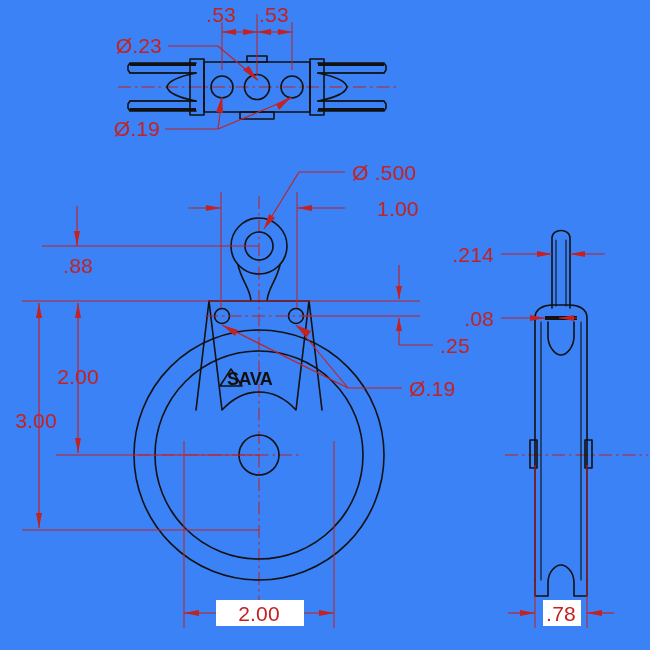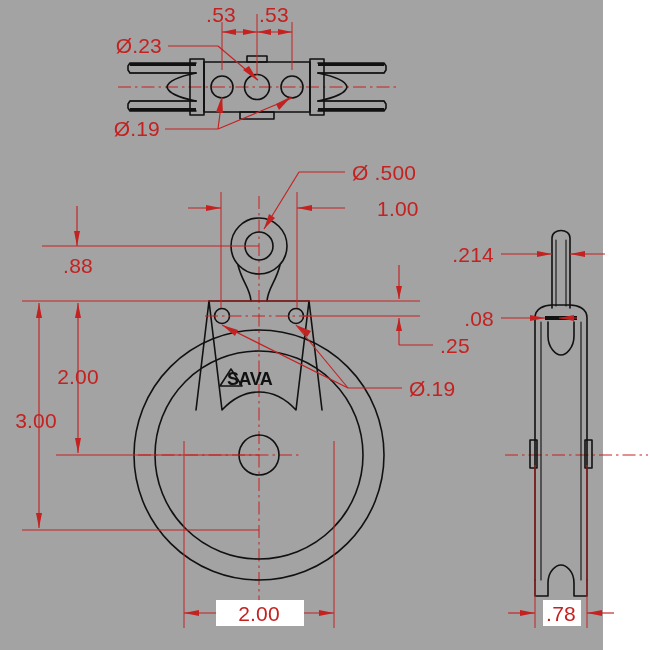--- a/index.html
+++ b/index.html
@@ -1,18 +1,18 @@
 <!DOCTYPE html>
 <html><head>
 <meta charset="utf-8">
 <style>
   html,body{margin:0;padding:0;background:#ffffff;}
   body{width:650px;height:650px;overflow:hidden;
        font-family:"Liberation Sans", sans-serif;}
-  #sheet{position:relative;width:603px;height:650px;background:#a3a3a3;}
+  #sheet{position:relative;width:650px;height:650px;background:#3b82f6;}
   svg{display:block;}
   .obj{fill:none;stroke:#111111;stroke-width:1.6;
        stroke-linecap:round;stroke-linejoin:round;}
   .objthin{fill:none;stroke:#111111;stroke-width:1.1;
        stroke-linecap:round;stroke-linejoin:round;}
   .objfill{fill:#111111;stroke:none;}
   .dim{fill:none;stroke:#c42121;stroke-width:1.15;}
   .dimthin{fill:none;stroke:#c42121;stroke-width:1.0;}
   .center{fill:none;stroke:#c42121;stroke-width:1.0;
        stroke-dasharray:13 4 2.5 4;}

